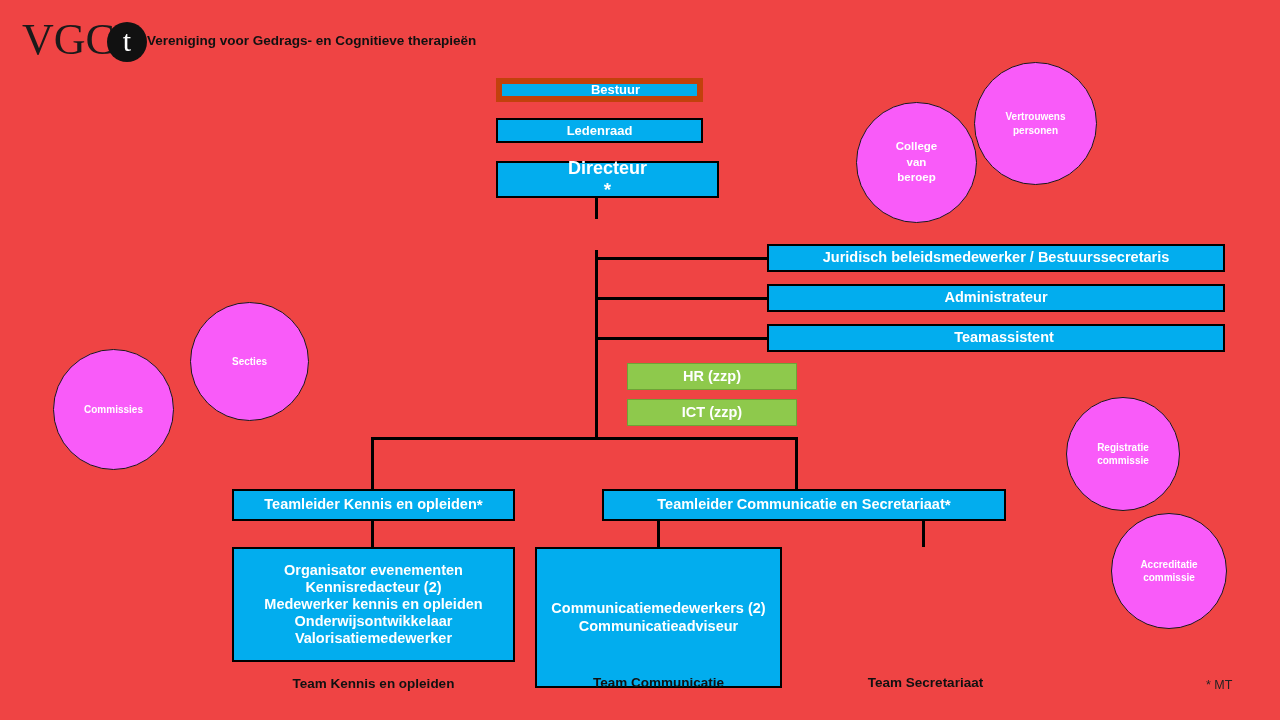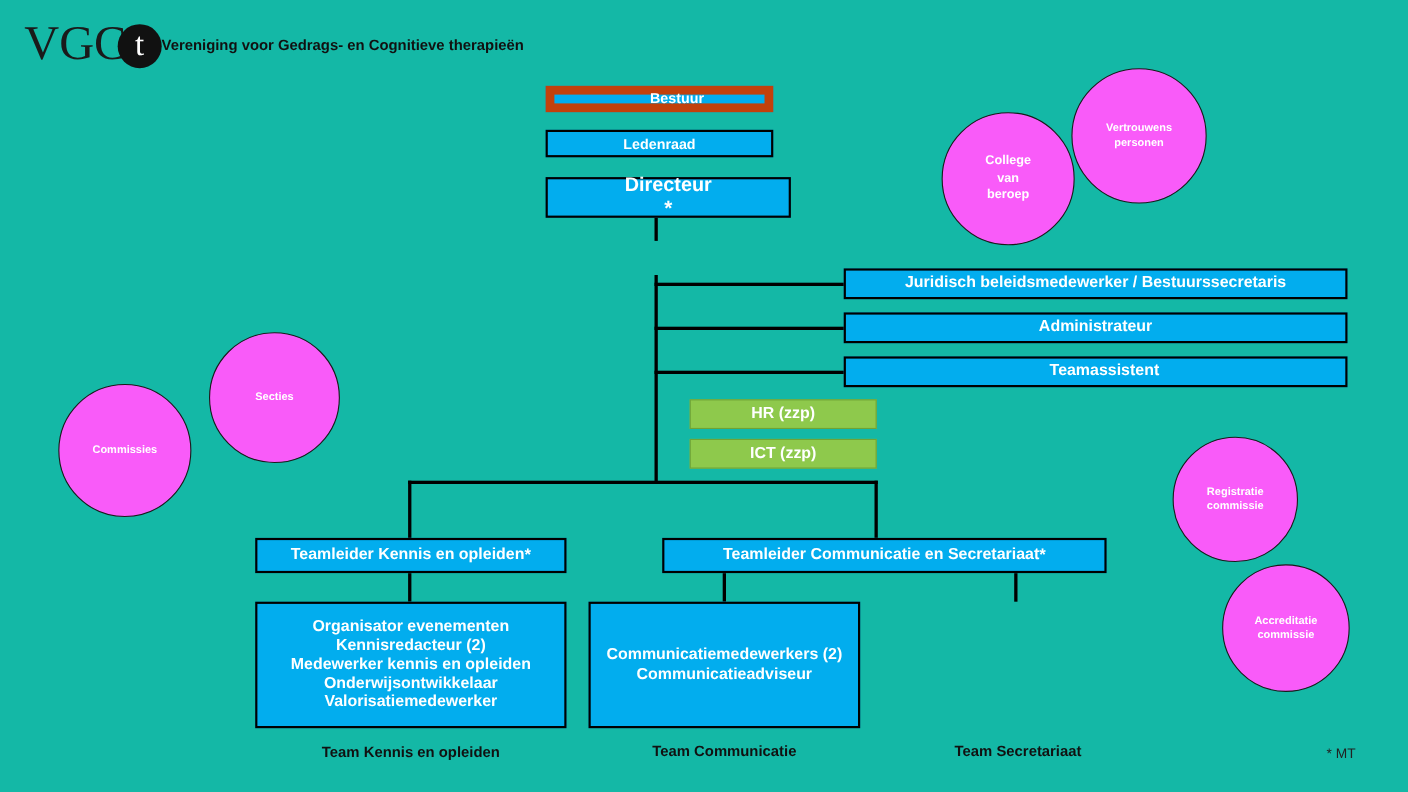--- a/index.html
+++ b/index.html
@@ -12,21 +12,21 @@
     height: 720px;
     position: relative;
     overflow: hidden;
     font-family: "Liberation Sans", sans-serif;
   }
   #stage {
     position: absolute;
     left: 0; top: 0;
     width: 1280px;
     height: 720px;
-    background: #14b8a6;
+    background: #ef4444;
   }
 
   
   #header {
     position: absolute;
     left: 22px;
     top: 16px;
     height: 48px;
     display: flex;
     align-items: center;
@@ -86,21 +86,21 @@
     font-weight: bold;
     line-height: 1.18;
     z-index: 3;
   }
   .blue {
     background: #02ADEE;
     border: 2px solid #000000;
   }
   .blue-bordered {
     background: #02ADEE;
-    border: 8px solid #c2410c;
+    border: 6px solid #c2410c;
     padding-left: 32px;
   }
   .green {
     background: #8EC94C;
     border: 1px solid #6FA336;
   }
 
   
   .circle {
     position: absolute;
@@ -223,21 +223,21 @@
   </div>
 
   <div class="node blue multi" style="left:232px; top:547px; width:283px; height:115px; font-size:14.5px;">
     <span>Organisator evenementen
 Kennisredacteur (2)
 Medewerker kennis en opleiden
 Onderwijsontwikkelaar
 Valorisatiemedewerker</span>
   </div>
 
-  <div class="node blue multi" style="left:535px; top:547px; width:247px; height:115px; font-size:14.5px;">
+  <div class="node blue multi" style="left:535px; top:547px; width:247px; height:141px; font-size:14.5px;">
     <span>Communicatiemedewerkers (2)
 Communicatieadviseur</span>
   </div>
 
 
   <div class="circle multi" style="left:53px; top:349px; width:121px; height:121px; font-size:10px;">
     <span>Commissies</span>
   </div>
 
   <div class="circle multi" style="left:190px; top:302px; width:119px; height:119px; font-size:10px;">

